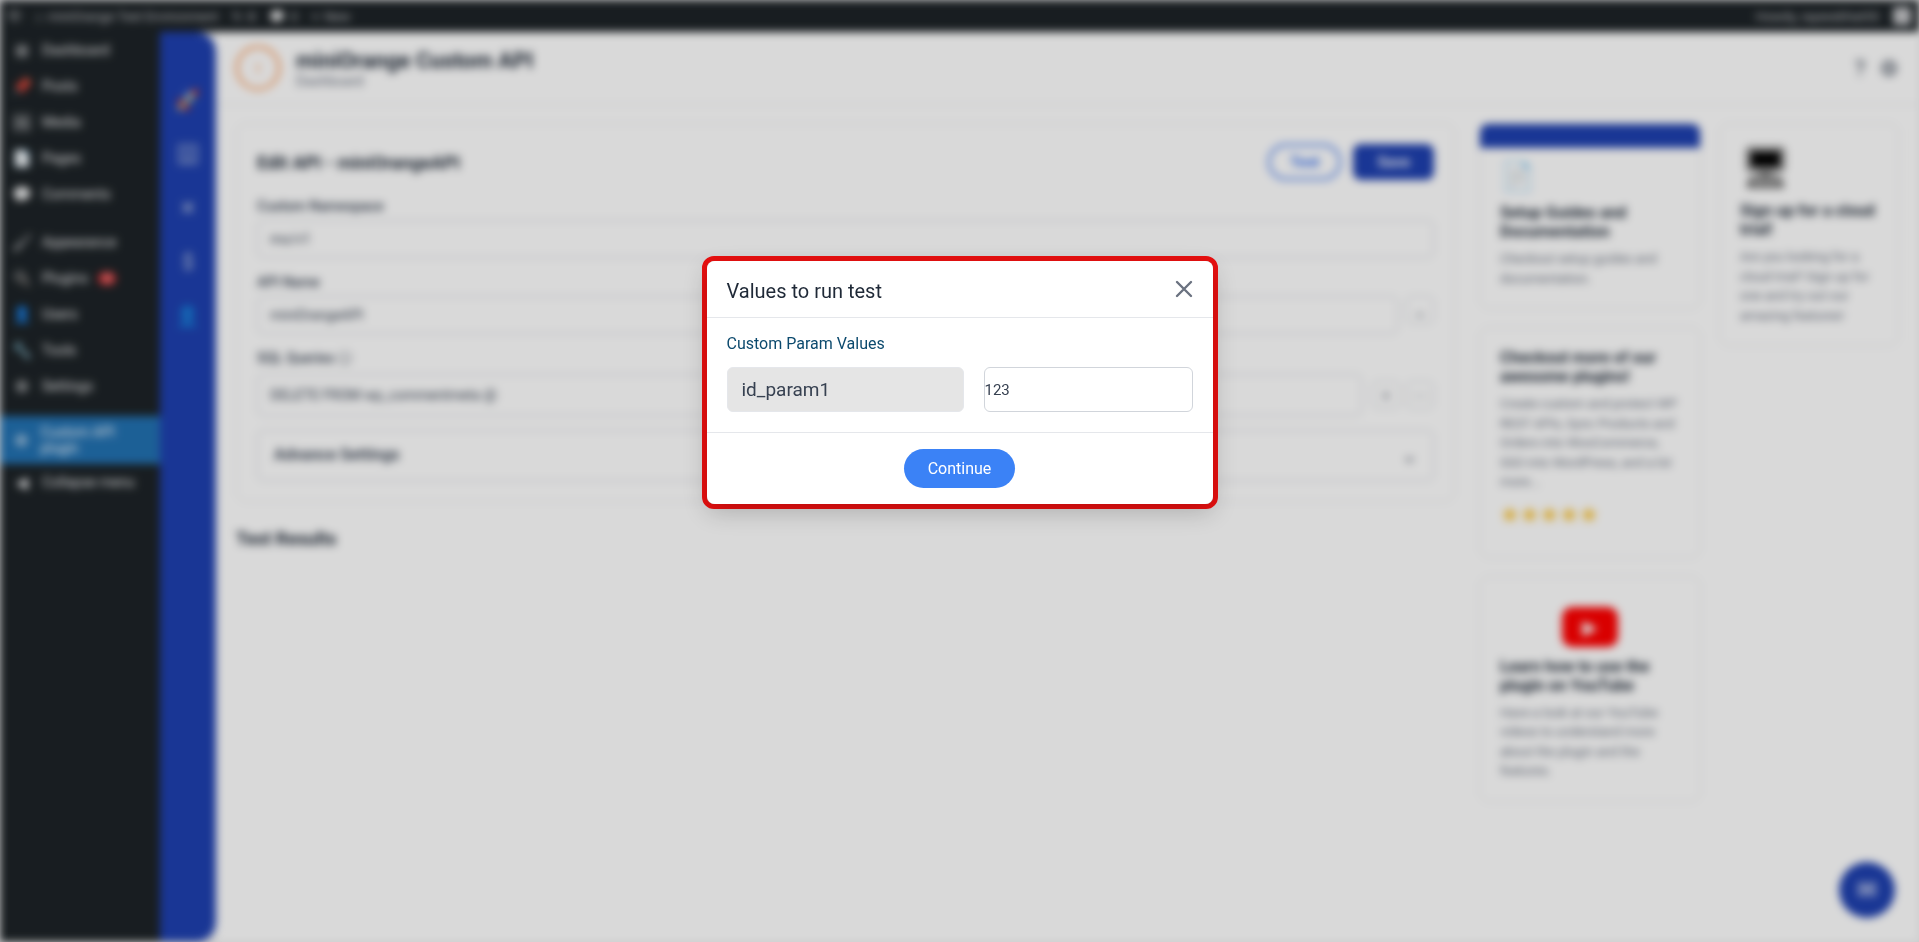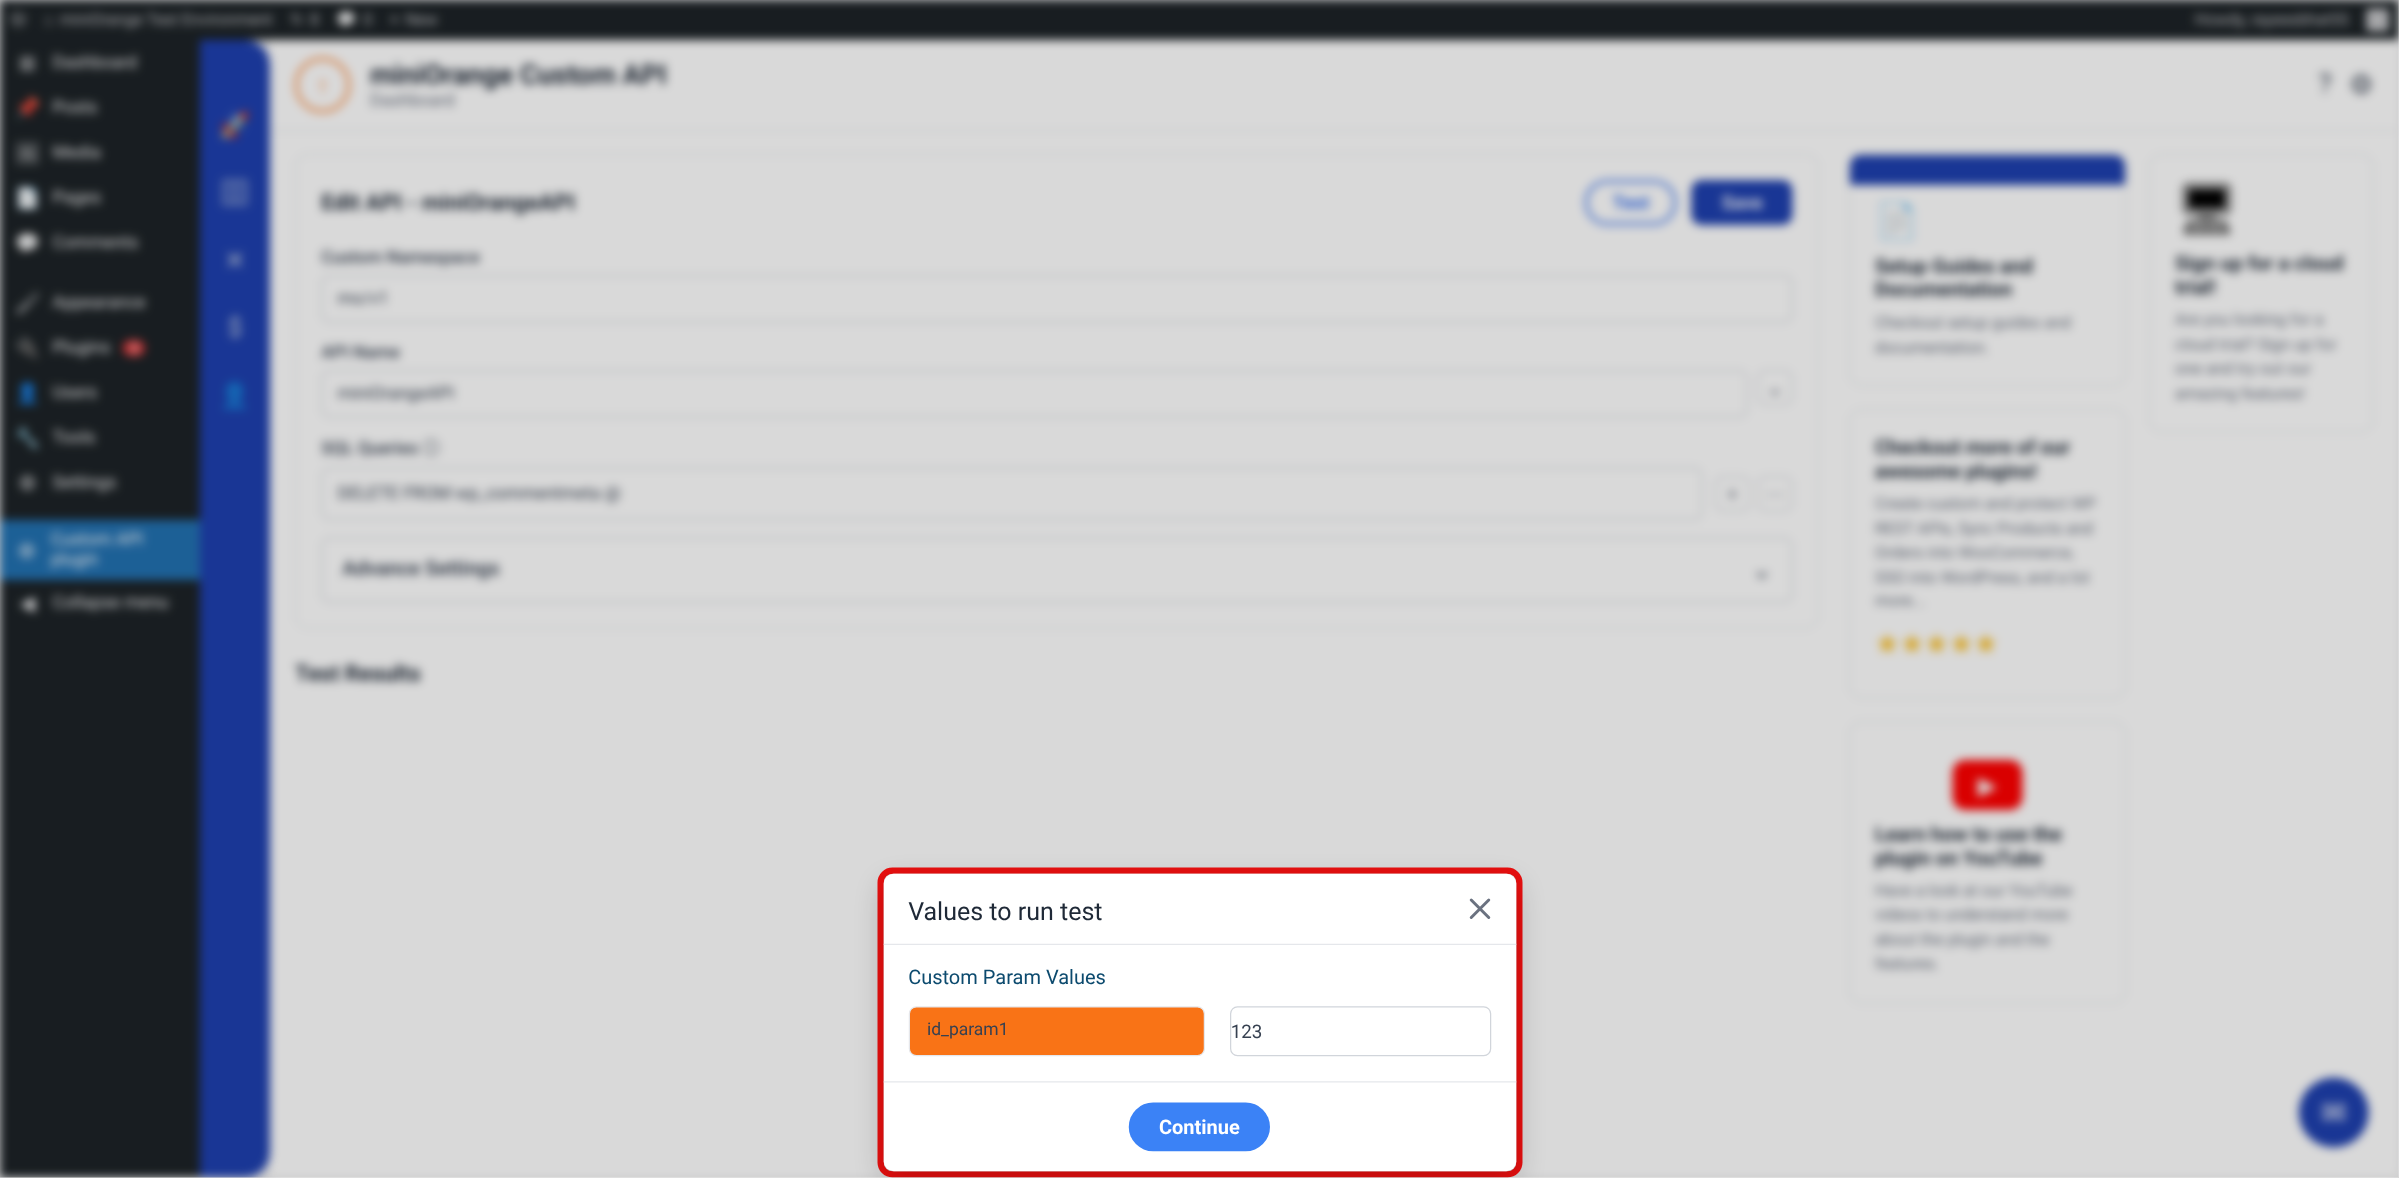--- a/index.html
+++ b/index.html
@@ -51,33 +51,33 @@
 .chevron { font-size: 18px; color: #6b7280; }
 .section-title { font-size: 18px; font-weight: 700; color: #1f2937; margin-top: 26px; }
 
 .promo-card { border: 1px solid #e5e7eb; border-radius: 10px; padding: 20px; background: #fff; flex: 1; }
 .promo-tab { height: 24px; background: #1e40af; border-radius: 8px 8px 0 0; margin: -20px -20px 12px -20px; }
 .promo-title { font-weight: 700; font-size: 16px; color: #1f2937; margin-bottom: 8px; }
 .promo-text { font-size: 13px; color: #6b7280; line-height: 1.5; }
 .promo-icon { font-size: 40px; margin-bottom: 10px; display: block; }
 
 
-.overlay { position: absolute; inset: 0; background: rgba(0,0,0,0.15); display: flex; align-items: flex-end; justify-content: center; padding-top: 256px; }
+.overlay { position: absolute; inset: 0; background: rgba(0,0,0,0.15); display: flex; align-items: flex-start; justify-content: center; padding-top: 256px; }
 .modal-border { border: 5px solid #e91010; border-radius: 12px; }
 .modal { width: 506px; background: #fff; border-radius: 8px; box-shadow: 0 8px 24px rgba(0,0,0,0.2); }
 .modal-header { display: flex; justify-content: space-between; align-items: center; padding: 18px 20px 14px 20px; border-bottom: 1px solid #e5e7eb; }
 .modal-title { font-size: 20px; color: #1f2937; }
 .modal-close { font-size: 20px; color: #6b7280; cursor: pointer; background: none; border: none; }
 .modal-body { padding: 16px 20px 20px 20px; border-bottom: 1px solid #e5e7eb; }
 .modal-section-title { font-size: 16px; color: #0c4a6e; margin-bottom: 14px; }
 .param-row { display: flex; gap: 20px; }
-.param-name { flex: 1; background: #f97316; border: 1px solid #e5e7eb; border-radius: 6px; padding: 10px 14px; font-size: 14px; color: #374151; }
+.param-name { flex: 1; background: #e5e5e5; border: 1px solid #e5e7eb; border-radius: 6px; padding: 10px 14px; font-size: 19px; color: #374151; }
 .param-value { flex: 1; border: 1px solid #d1d5db; border-radius: 6px; padding: 10px 0; font-size: 15px; color: #374151; }
 .modal-footer { padding: 16px 20px; text-align: center; }
-.btn-continue { background: #3b82f6; color: #fff; border: none; padding: 10px 24px; border-radius: 999px; font-size: 16px; font-weight: 700; cursor: pointer; }
+.btn-continue { background: #3b82f6; color: #fff; border: none; padding: 10px 24px; border-radius: 999px; font-size: 16px; font-weight: 400; cursor: pointer; }
 
 .fab { position: absolute; right: 24px; bottom: 24px; width: 56px; height: 56px; border-radius: 50%; background: #1e40af; color: #fff; display: flex; align-items: center; justify-content: center; font-size: 24px; }
 .yt-icon { width: 56px; height: 40px; background: #ff0000; border-radius: 10px; display: flex; align-items: center; justify-content: center; color: #fff; font-size: 20px; margin: 10px auto; }
 .stars-img { display: flex; gap: 2px; color: #fbbf24; font-size: 22px; margin: 10px 0; }
 .sql-flex { display: flex; align-items: center; gap: 10px; }
 .sql-icons { display: flex; gap: 6px; color: #6b7280; }
 .sql-icon-box { width: 28px; height: 28px; border: 1px solid #d1d5db; border-radius: 6px; display: flex; align-items: center; justify-content: center; }
 .doc-icon { font-size: 28px; color: #374151; margin-bottom: 10px; display: block; }
 </style>
 </head>

